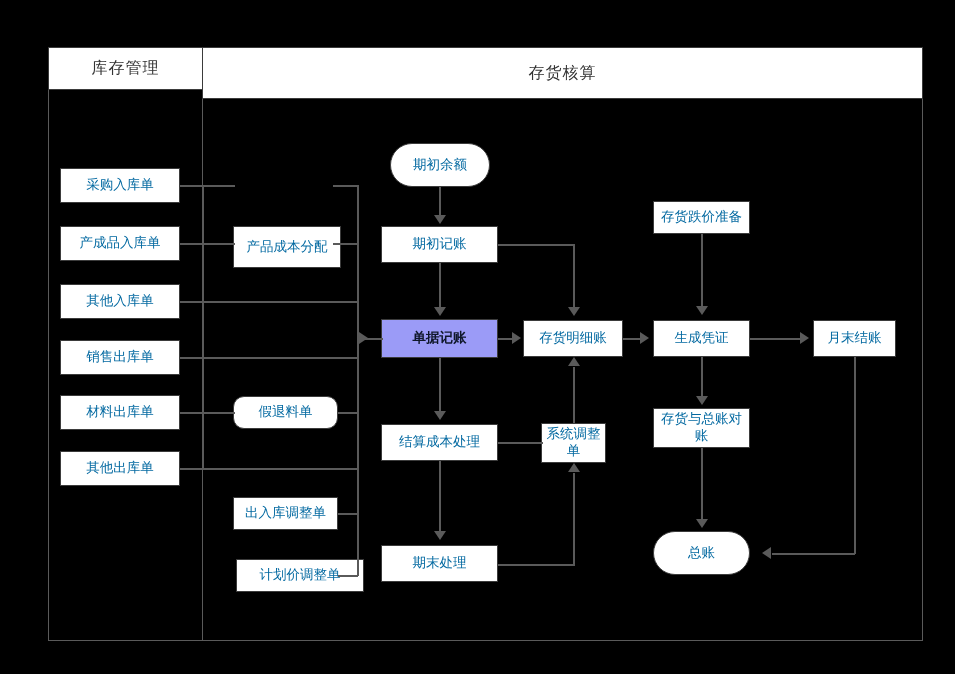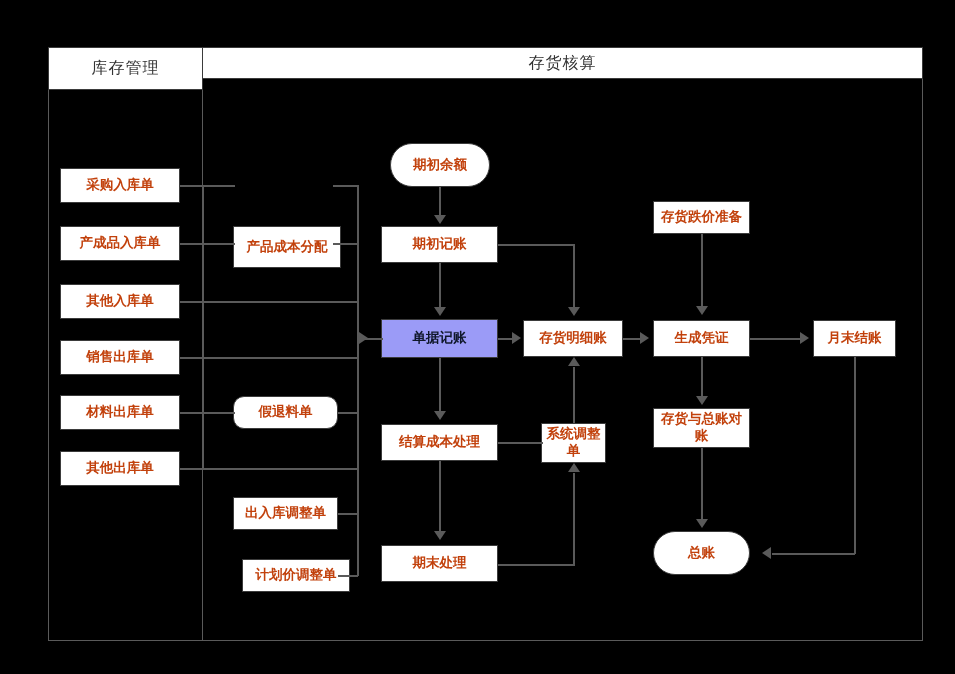--- a/index.html
+++ b/index.html
@@ -43,37 +43,36 @@
     border: 1.5px solid #3b3b3b;
     box-sizing: border-box;
     display: flex;
     align-items: center;
     justify-content: center;
     color: #333333;
     font-size: 16px;
     letter-spacing: 1px;
   }
   .hdr-left  { left: 48px;  top: 47px; width: 155px; height: 43px; }
-  .hdr-right { left: 202px; top: 47px; width: 721px; height: 32px; }
+  .hdr-right { left: 202px; top: 47px; width: 721px; height: 52px; }
 
   
   .node {
     position: absolute;
     background: #ffffff;
     border: 1.5px solid #3b3b3b;
     box-sizing: border-box;
     display: flex;
     align-items: center;
     justify-content: center;
     text-align: center;
-    color: #c2410c;
+    color: #0369a1;
     font-size: 13.5px;
     line-height: 1.25;
     padding: 0 4px;
-    font-weight: bold;
   }
   .node.pill { border-radius: 22px; }
   .node.hl {
     background: #9b9bf7;
     border-color: #3b3b3b;
     color: #0f172a;
     font-weight: bold;
   }
 
   
@@ -107,21 +106,21 @@
   <div class="node" style="left:60px;  top:168px; width:120px; height:35px;">采购入库单</div>
   <div class="node" style="left:60px;  top:226px; width:120px; height:35px;">产成品入库单</div>
   <div class="node" style="left:60px;  top:284px; width:120px; height:35px;">其他入库单</div>
   <div class="node" style="left:60px;  top:340px; width:120px; height:35px;">销售出库单</div>
   <div class="node" style="left:60px;  top:395px; width:120px; height:35px;">材料出库单</div>
   <div class="node" style="left:60px;  top:451px; width:120px; height:35px;">其他出库单</div>
 
   <div class="node" style="left:233px; top:226px; width:108px; height:42px;">产品成本分配</div>
   <div class="node" style="left:233px; top:396px; width:105px; height:33px;border-radius:11px;">假退料单</div>
   <div class="node" style="left:233px; top:497px; width:105px; height:33px;">出入库调整单</div>
-  <div class="node" style="left:242px; top:559px; width:108px; height:33px;">计划价调整单</div>
+  <div class="node" style="left:236px; top:559px; width:128px; height:33px;">计划价调整单</div>
 
   <div class="node pill" style="left:390px; top:143px; width:100px; height:44px;">期初余额</div>
   <div class="node" style="left:381px; top:226px; width:117px; height:37px;">期初记账</div>
   <div class="node hl" style="left:381px; top:319px; width:117px; height:39px;">单据记账</div>
   <div class="node" style="left:523px; top:320px; width:100px; height:37px;">存货明细账</div>
   <div class="node" style="left:381px; top:424px; width:117px; height:37px;">结算成本处理</div>
   <div class="node" style="left:541px; top:423px; width:65px;  height:40px;">系统调整单</div>
   <div class="node" style="left:381px; top:545px; width:117px; height:37px;">期末处理</div>
 
   <div class="node" style="left:653px; top:201px; width:97px;  height:33px;">存货跌价准备</div>

